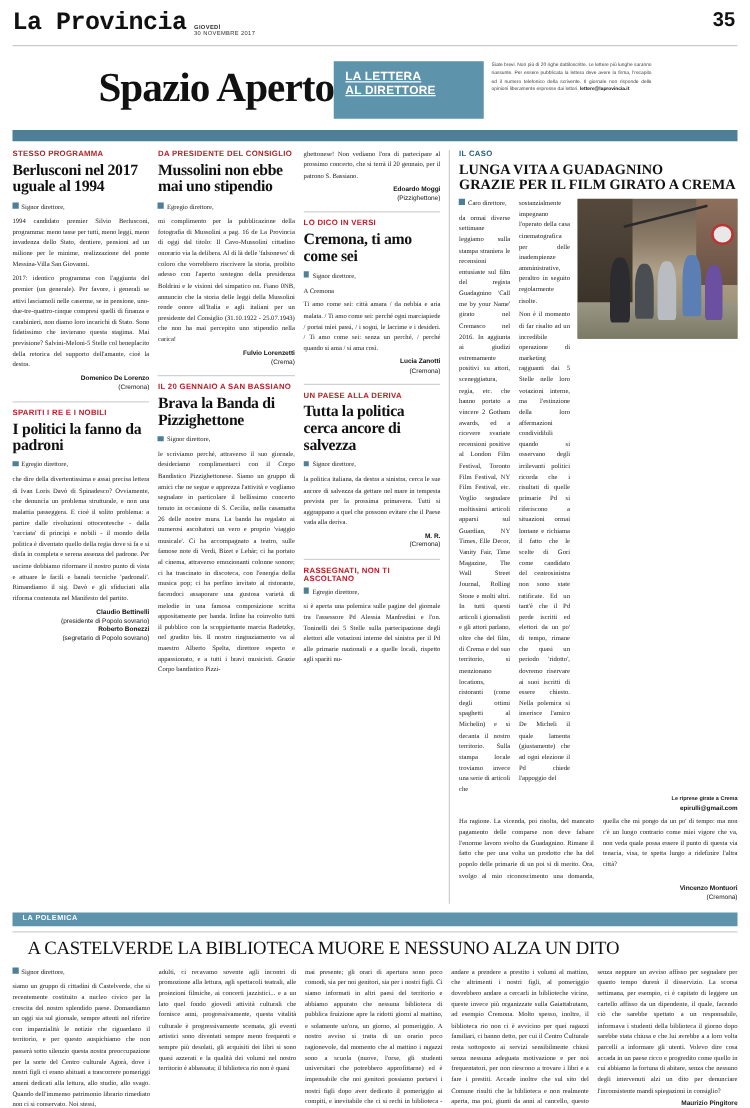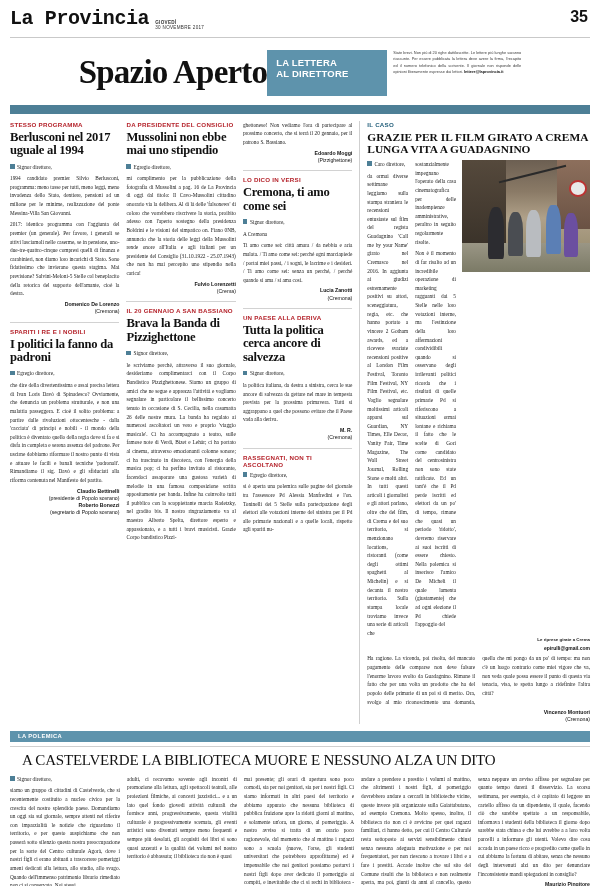--- a/index.html
+++ b/index.html
@@ -23,21 +23,21 @@
   .mast-page{font-family:"Liberation Sans",sans-serif;font-weight:bold;font-size:16px;line-height:1;padding-right:2px;}
   .rule-thin{border-top:1px solid #c9c9c9;margin-top:5px;}
 
   
   .titlerow{display:flex;justify-content:center;align-items:flex-start;margin-top:12px;}
   .spazio{font-family:"Liberation Serif",serif;font-weight:bold;font-size:33px;line-height:1;letter-spacing:-0.8px;margin-top:6px;}
   .right-head{display:flex;gap:6px;align-items:flex-start;}
   .lettera-box{
     background:#5e93ac;color:#fff;width:120px;height:46px;
     font-family:"Liberation Sans",sans-serif;font-weight:bold;font-size:9.5px;
-    line-height:1.22;padding:7px 10px 0 9px;box-sizing:border-box;letter-spacing:0.2px;
+    line-height:1.22;padding:7px 10px 0 9px;box-sizing:border-box;letter-spacing:0.2px;text-decoration:underline;
   }
   .lettera-note{width:128px;font-family:"Liberation Sans",sans-serif;font-size:3.9px;line-height:1.65;color:#3a3a3a;text-align:justify;}
   .lettera-mail{font-weight:bold;color:#111;}
 
   .bluebar{height:9px;background:#4d7f96;margin-top:9px;}
 
   
   .grid{display:flex;gap:7px;margin-top:7px;}
   .col{width:113px;}
   .col.wide{width:230px;}
@@ -196,22 +196,22 @@
         <p><span class="sq"></span><span>Egregio direttore,</span></p>
         <p>si è aperta una polemica sulle pagine del giornale tra l'assessore Pd Alessia Manfredini e l'on. Toninelli dei 5 Stelle sulla partecipazione degli elettori alle votazioni interne del sinistra per il Pd alle primarie nazionali e a quelle locali, rispetto agli spariti nu-</p>
       </div>
     </div>
 
     <div class="divider"></div>
 
     <div class="col wide">
       <div class="kicker blue">IL CASO</div>
       <div class="hl caps">
+        <div>LUNGA VITA A GUADAGNINO</div>
         <div>GRAZIE PER IL FILM GIRATO A CREMA</div>
-        <div>LUNGA VITA A GUADAGNINO</div>
       </div>
 
       <div class="photo">
         <div class="sky"></div>
         <div class="wallL"></div>
         <div class="wallR"></div>
         <div class="ground"></div>
         <div class="boom"></div>
         <div class="redsign"></div>
         <div class="f1"></div>

